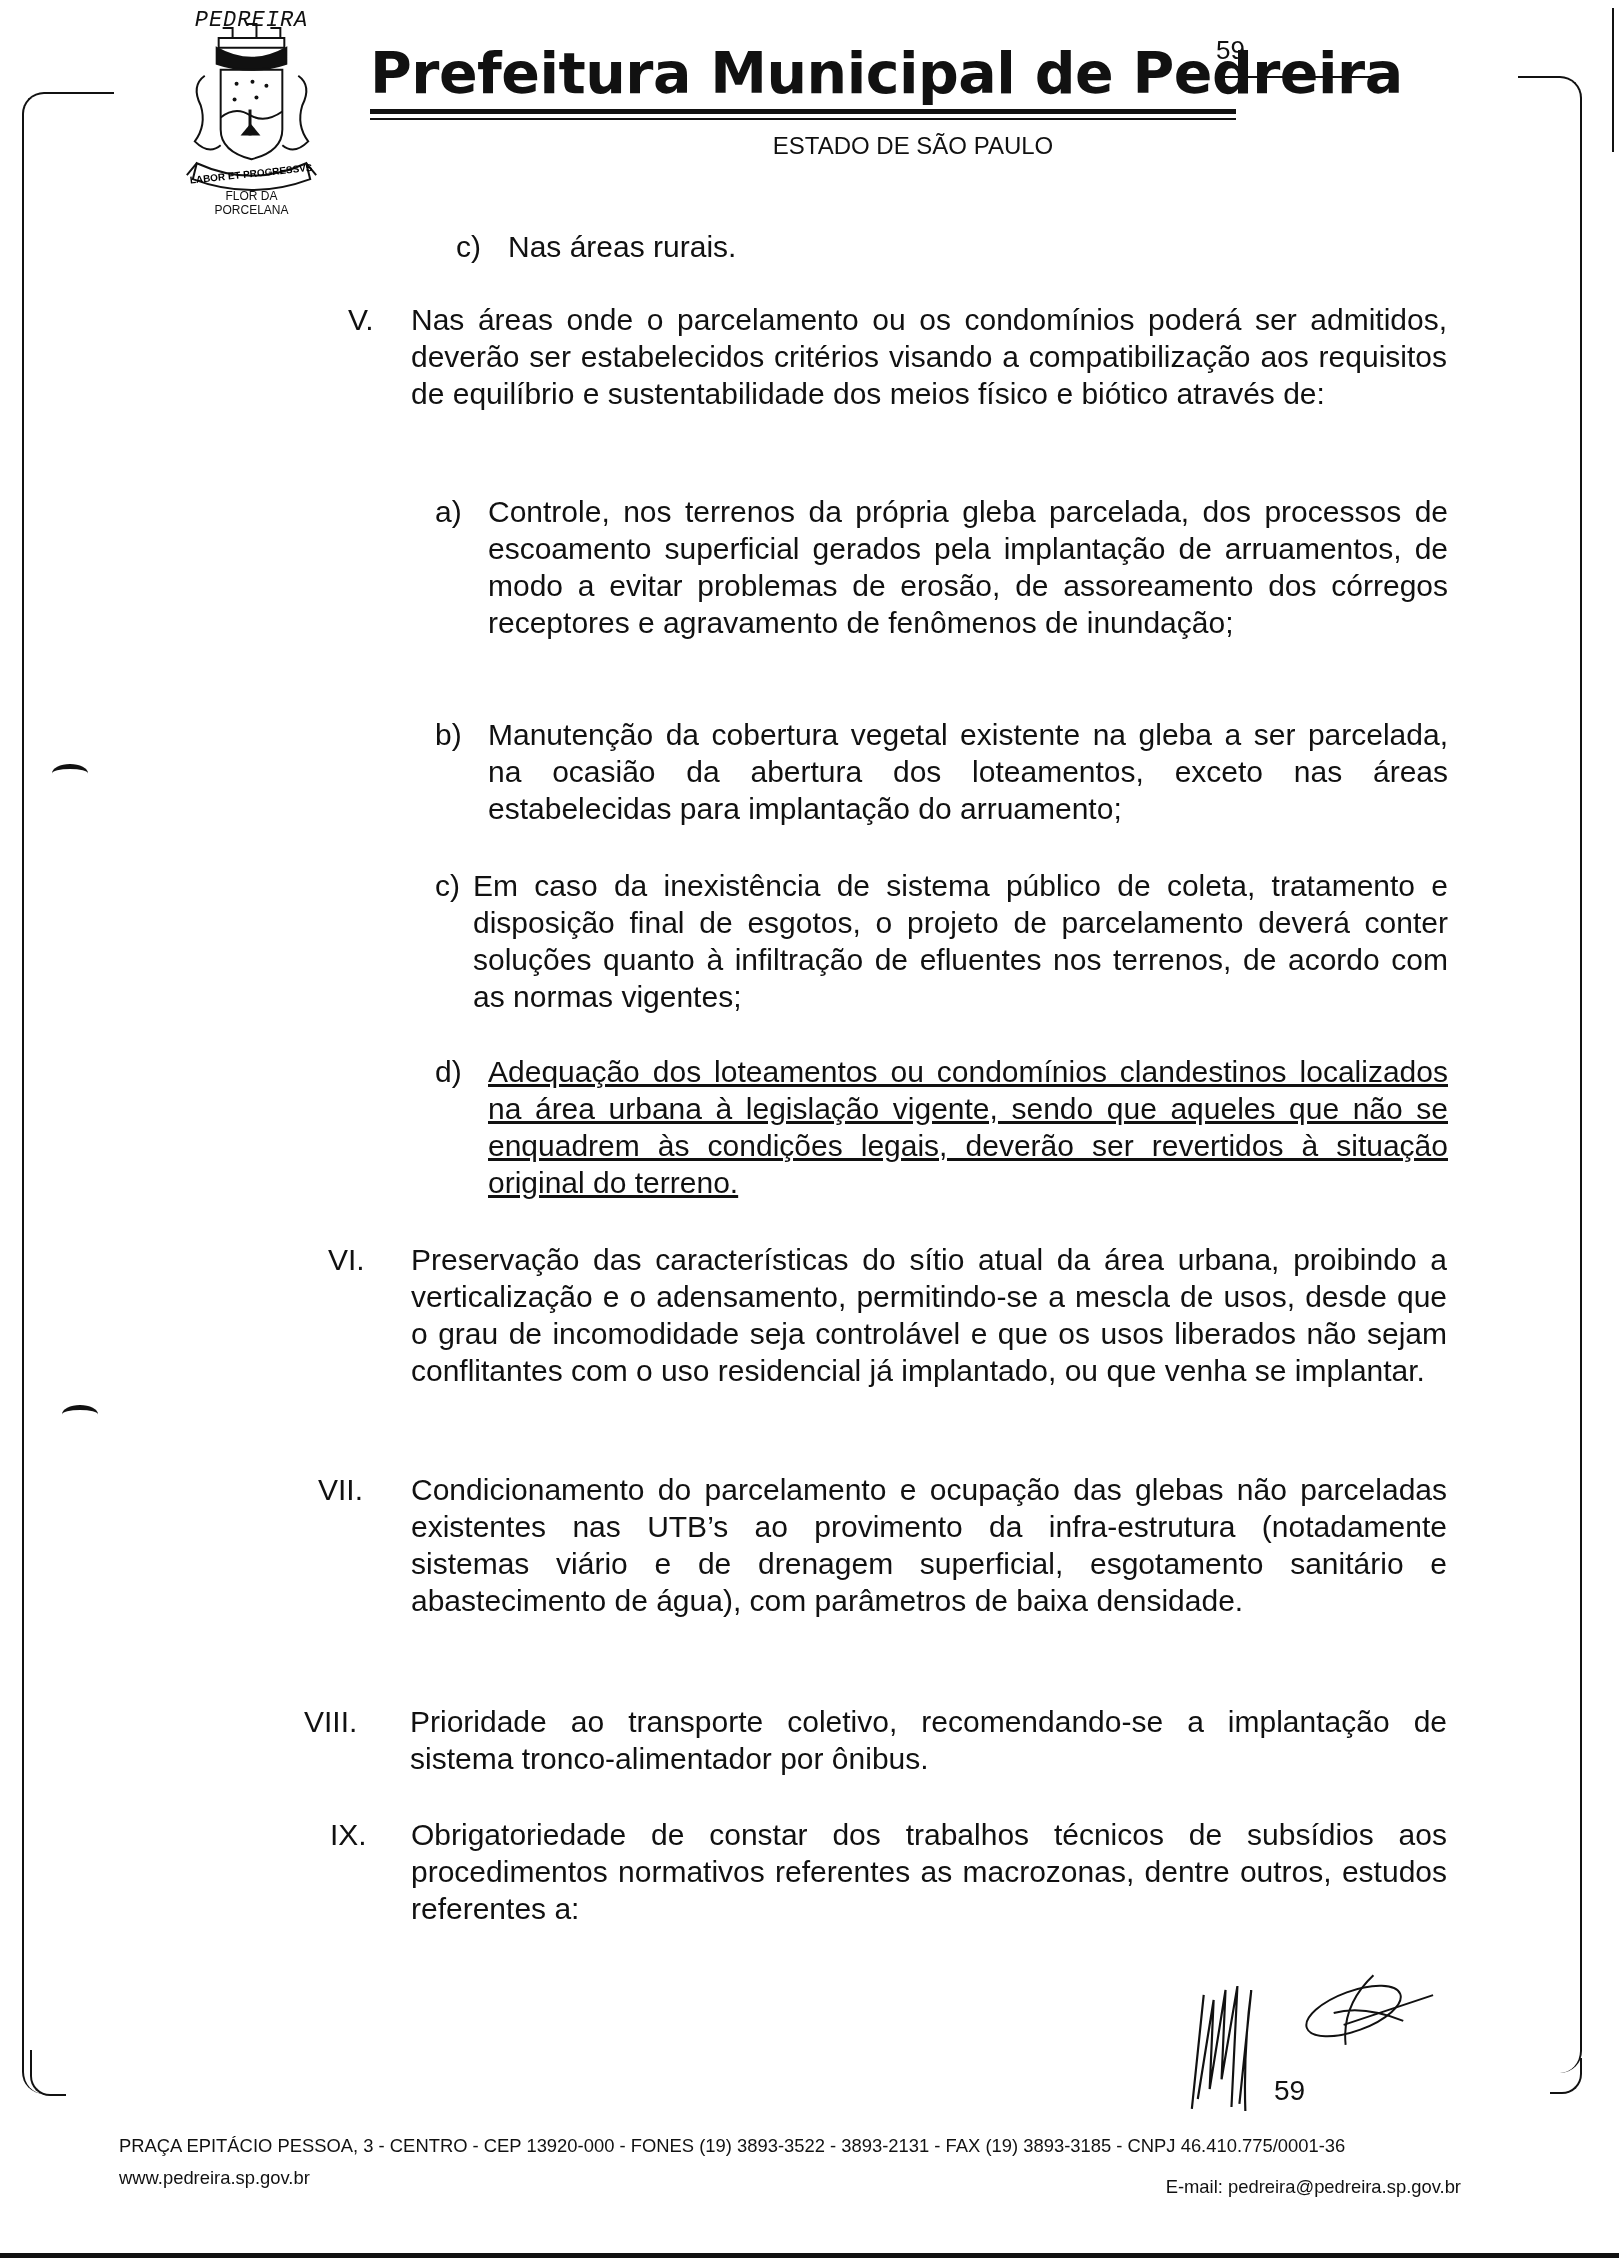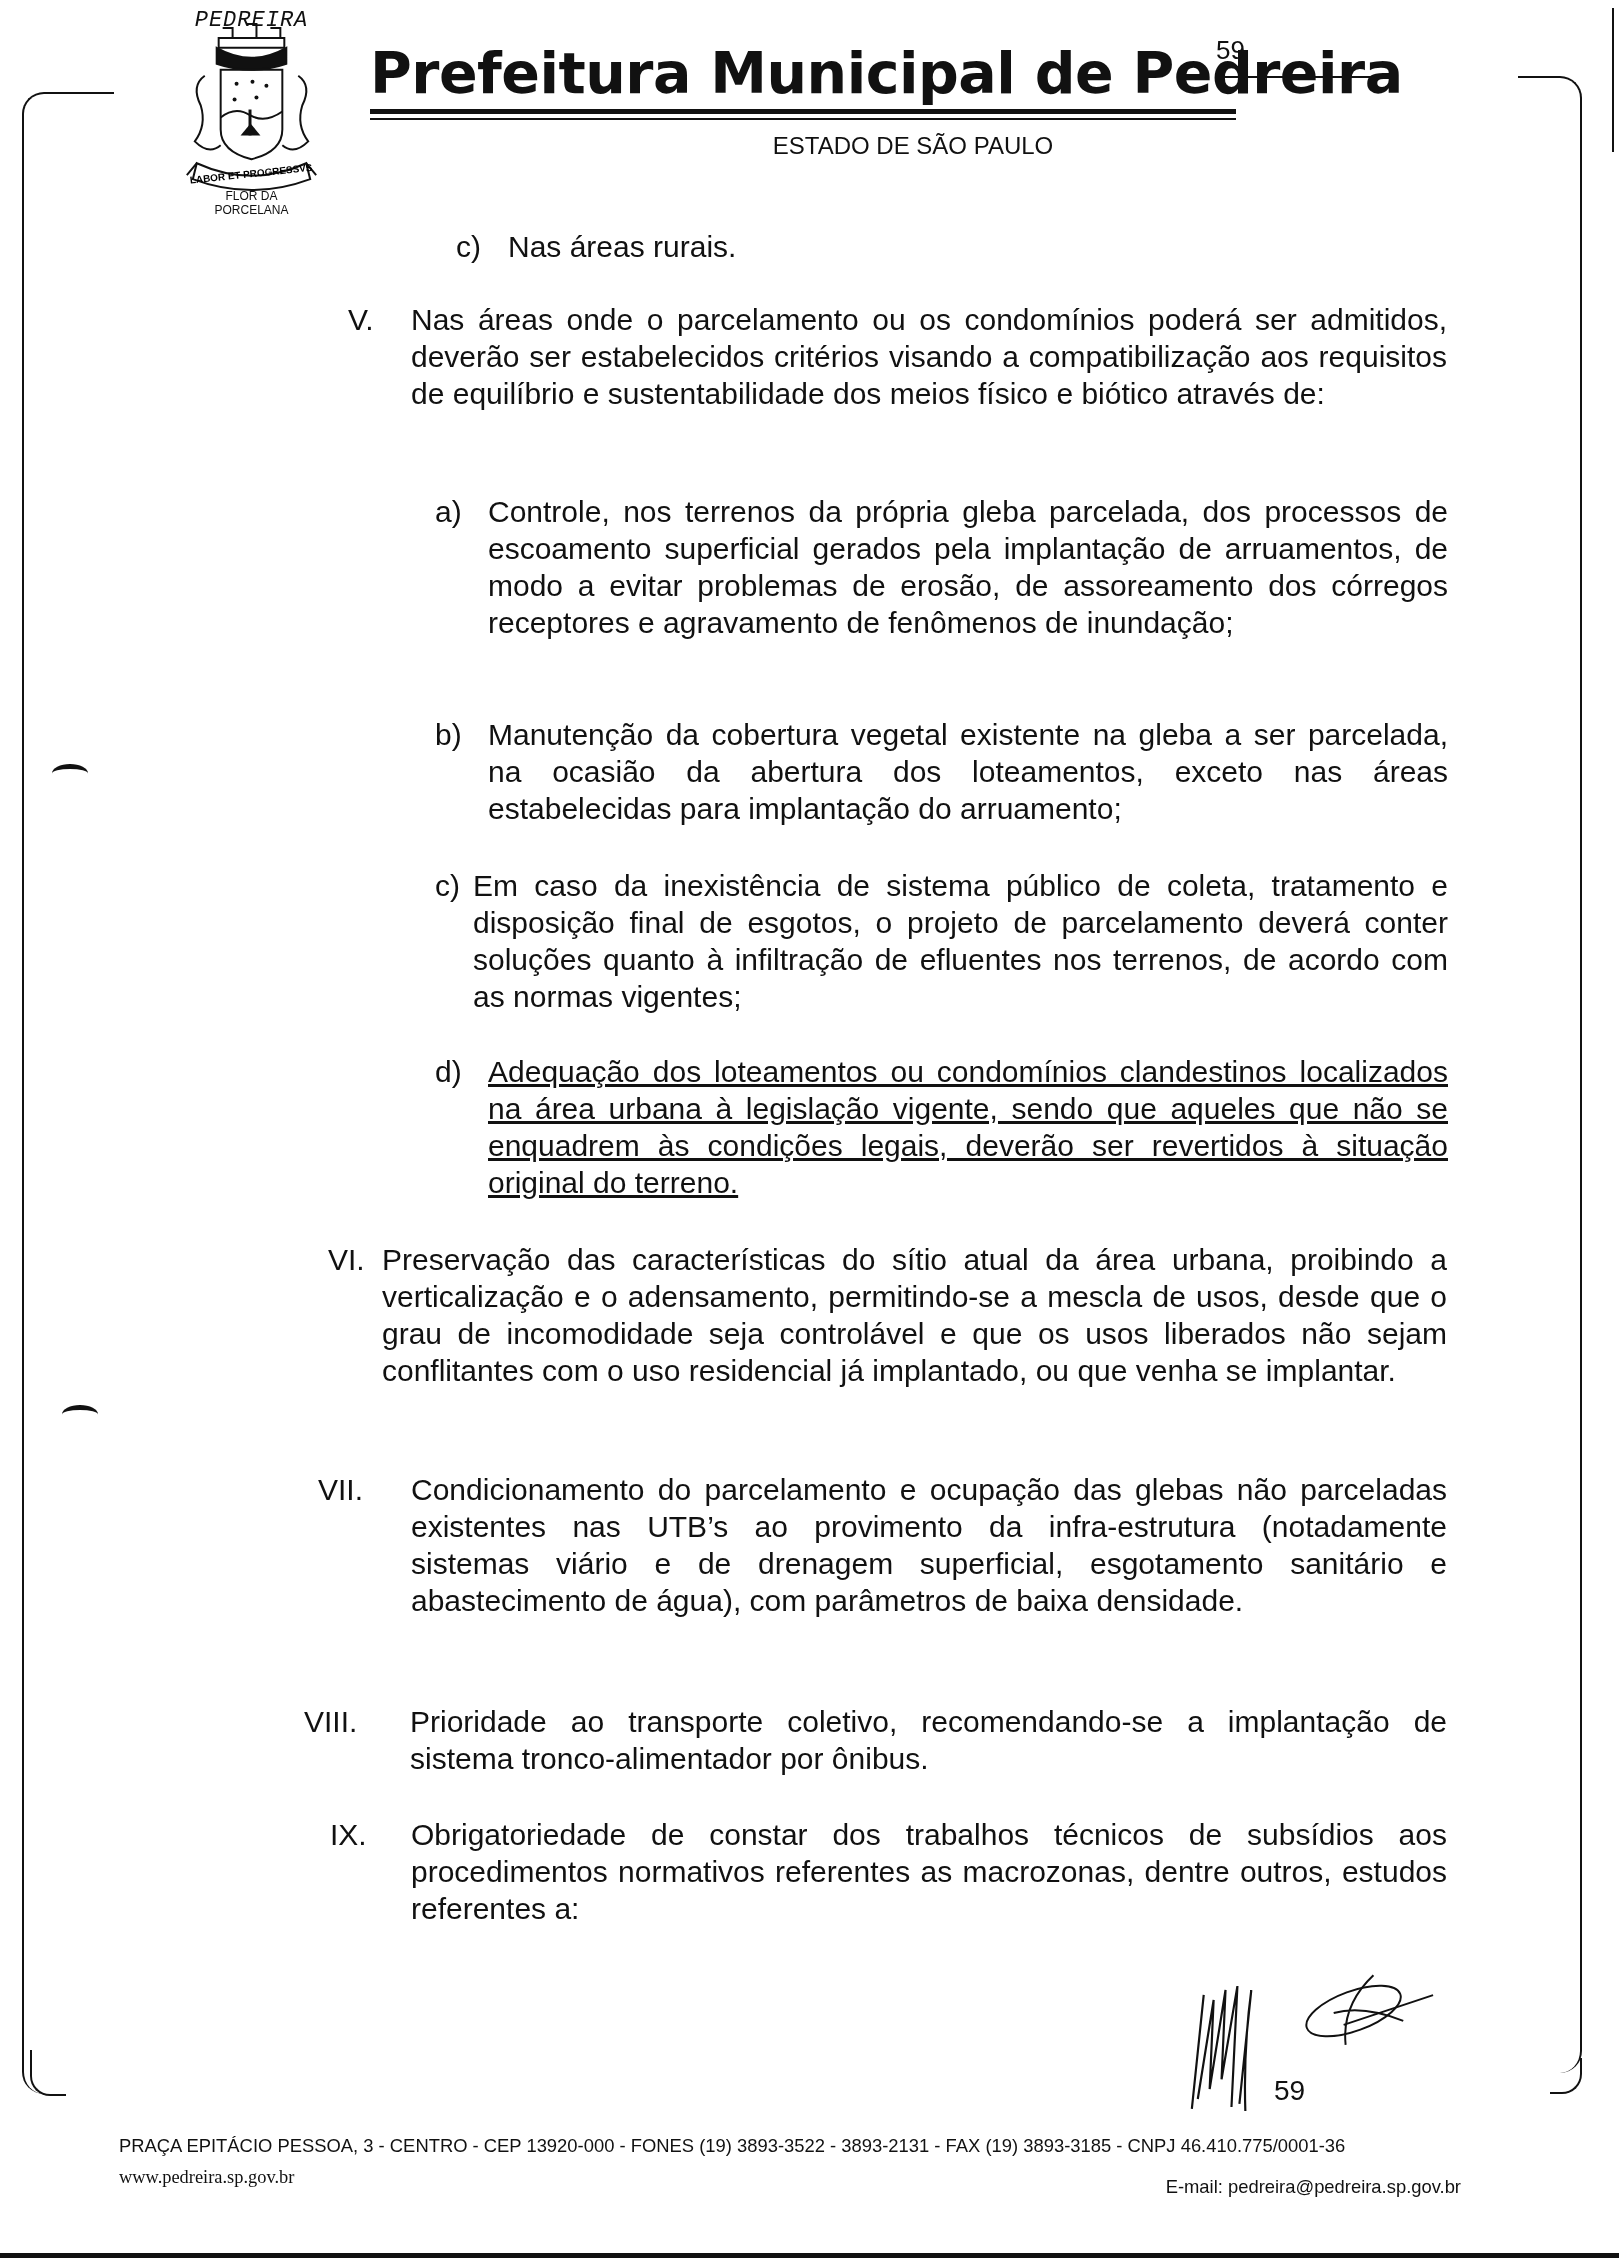--- a/index.html
+++ b/index.html
@@ -50,21 +50,21 @@
   .p { position: absolute; font-size: 30px; line-height: 37px; text-align: justify; }
   .p .marker { position: absolute; }
   .p .body { display: block; }
   .body-last { text-align-last: left; }
 
   .sig1 { position: absolute; left: 1174px; top: 1980px; width: 109px; height: 134px; }
   .sig2 { position: absolute; left: 1284px; top: 1965px; width: 159px; height: 90px; }
   .page-num { position: absolute; left: 1274px; top: 2075px; font-size: 28px; }
 
   .footer1 { position: absolute; left: 119px; top: 2135px; font-size: 18.4px; white-space: nowrap; }
-  .footer-web { position: absolute; left: 119px; top: 2167px; font-size: 18.4px; font-family: Liberation Serif, serif; }
+  .footer-web { position: absolute; left: 119px; top: 2167px; font-size: 18.4px; }
   .footer-email { position: absolute; right: 159px; top: 2163px; font-size: 18.4px; margin-top: 13px; }
   .bottom-rule { position: absolute; left: 0; top: 2253px; width: 1620px; height: 5px; background: #111; }
   .margin-mark { position: absolute; width: 36px; height: 14px; border-top: 5px solid #111; border-radius: 50% 50% 0 0; }
 </style>
 </head>
 <body>
 
 <div class="frame-left"></div>
 <div class="frame-right"></div>
 <div class="scan-edge"></div>
@@ -132,21 +132,21 @@
   <span class="body body-last" style="margin-left:38px;">Em caso da inexistência de sistema público de coleta, tratamento e disposição final de esgotos, o projeto de parcelamento deverá conter soluções quanto à infiltração de efluentes nos terrenos, de acordo com as normas vigentes;</span>
 </div>
 
 <div class="p" style="left:435px; top:1053px; width:1013px;">
   <span class="marker" style="left:0;">d)</span>
   <span class="body body-last" style="margin-left:53px;text-decoration:underline;">Adequação dos loteamentos ou condomínios clandestinos localizados na área urbana à legislação vigente, sendo que aqueles que não se enquadrem às condições legais, deverão ser revertidos à situação original do terreno.</span>
 </div>
 
 <div class="p" style="left:328px; top:1241px; width:1119px;">
   <span class="marker" style="left:0;">VI.</span>
-  <span class="body body-last" style="margin-left:54px;">Preservação das características do sítio atual da área urbana, proibindo a verticalização e o adensamento, permitindo-se a mescla de usos, desde que o grau de incomodidade seja controlável e que os usos liberados não sejam conflitantes com o uso residencial já implantado, ou que venha se implantar.</span>
+  <span class="body body-last" style="margin-left:83px;">Preservação das características do sítio atual da área urbana, proibindo a verticalização e o adensamento, permitindo-se a mescla de usos, desde que o grau de incomodidade seja controlável e que os usos liberados não sejam conflitantes com o uso residencial já implantado, ou que venha se implantar.</span>
 </div>
 
 <div class="p" style="left:318px; top:1471px; width:1129px;">
   <span class="marker" style="left:0;">VII.</span>
   <span class="body body-last" style="margin-left:93px;">Condicionamento do parcelamento e ocupação das glebas não parceladas existentes nas UTB’s ao provimento da infra-estrutura (notadamente sistemas viário e de drenagem superficial, esgotamento sanitário e abastecimento de água), com parâmetros de baixa densidade.</span>
 </div>
 
 <div class="p" style="left:304px; top:1703px; width:1143px;">
   <span class="marker" style="left:0;">VIII.</span>
   <span class="body body-last" style="margin-left:106px;">Prioridade ao transporte coletivo, recomendando-se a implantação de sistema tronco-alimentador por ônibus.</span>

